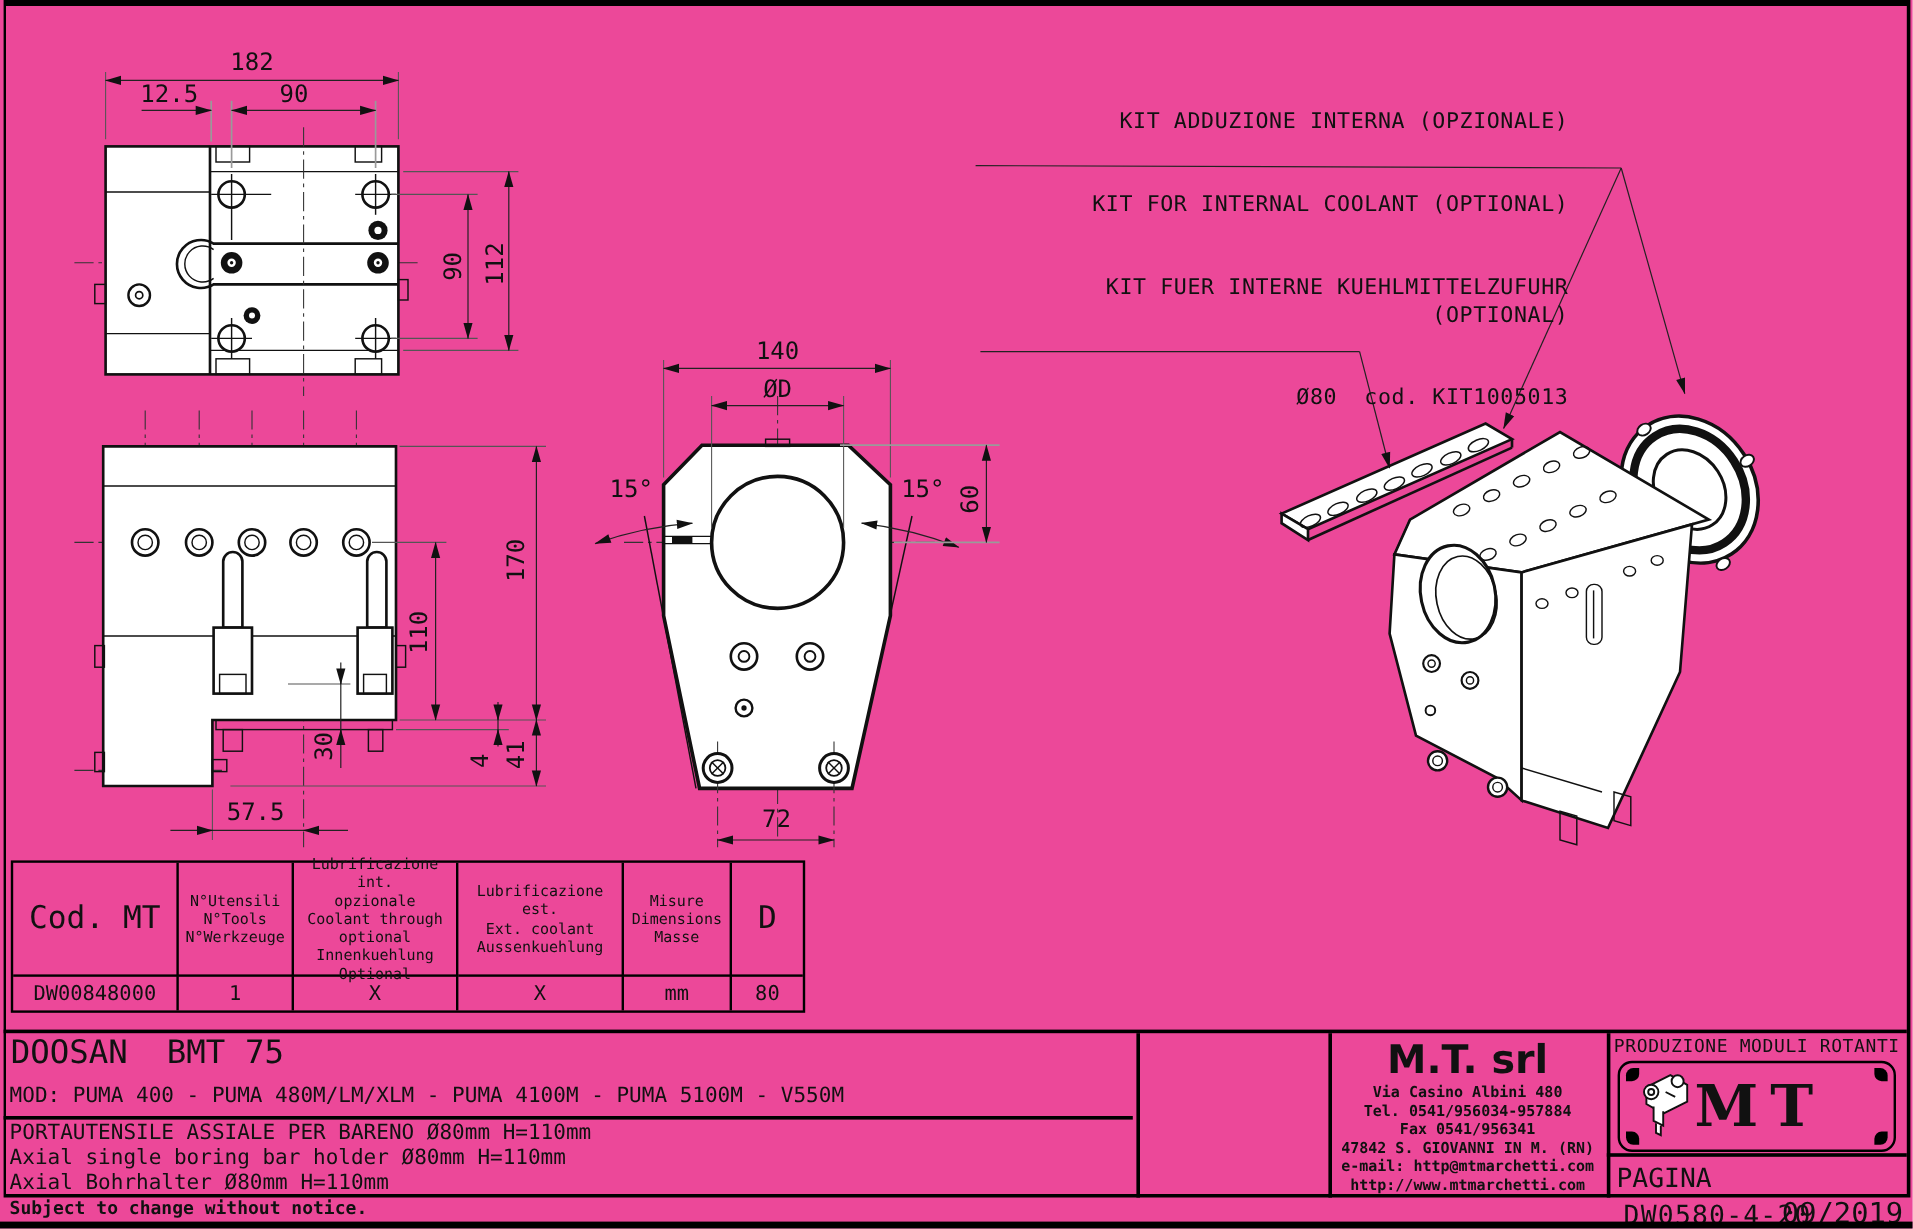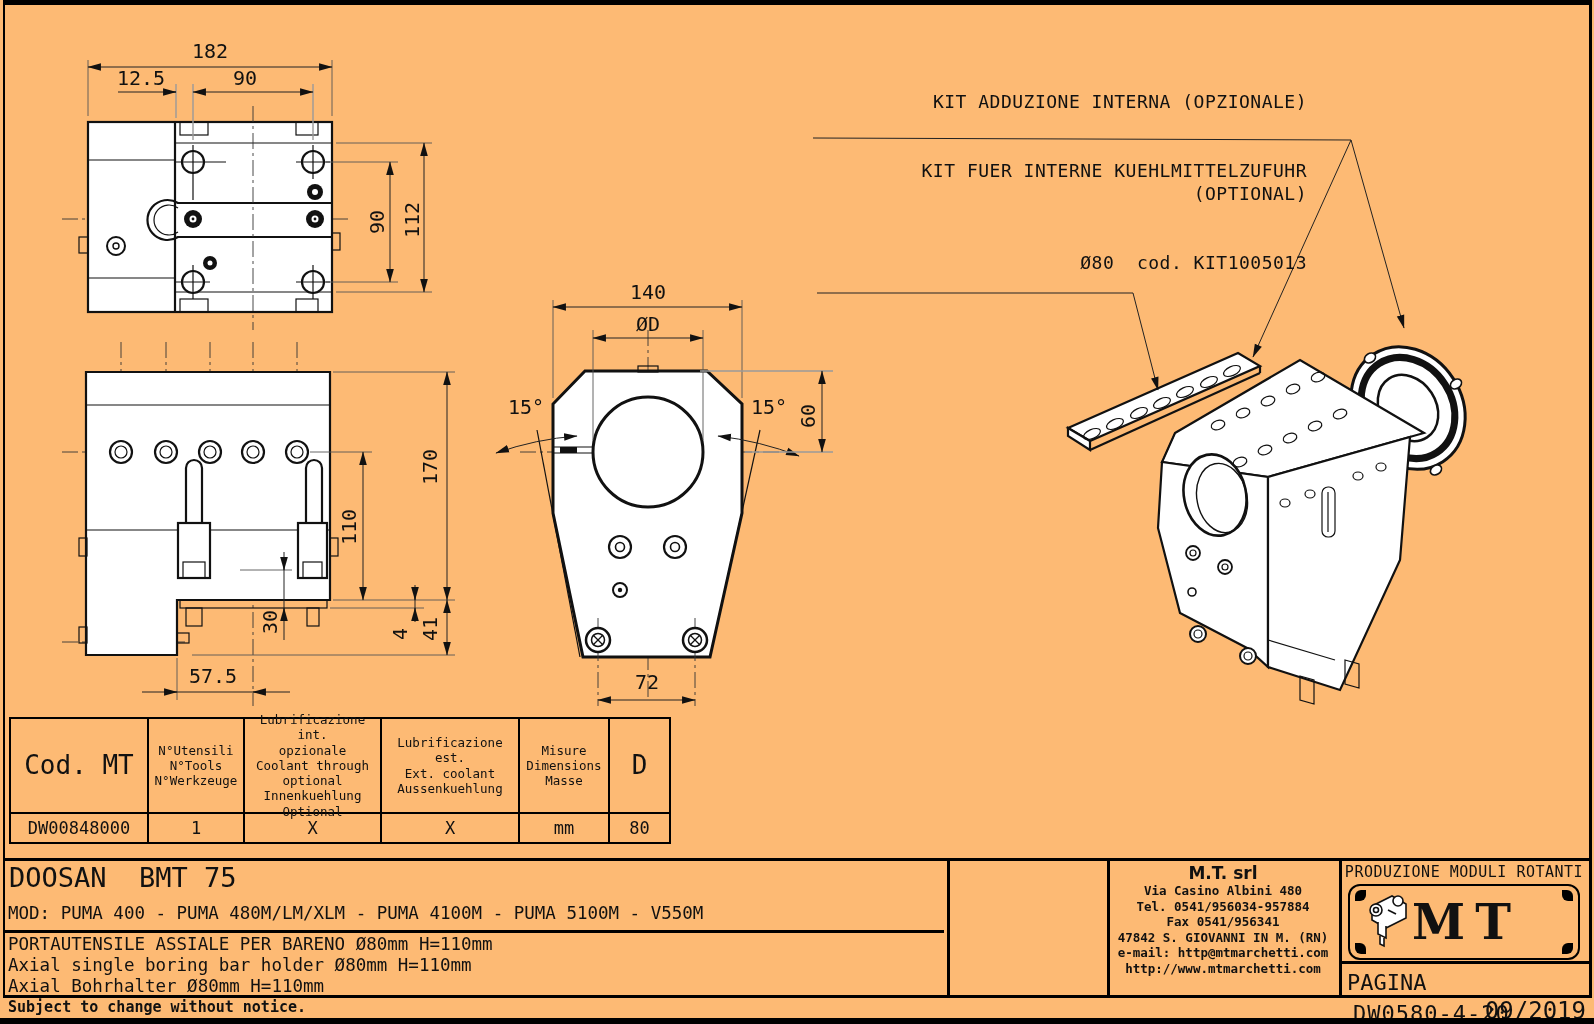--- a/index.html
+++ b/index.html
@@ -1,16 +1,16 @@
 <!DOCTYPE html>
 <html><head>
 <meta charset="utf-8">
 <style>
   html,body{margin:0;padding:0;background:#fff;}
-  #sheet{position:relative;width:1594px;height:1024px;background:#fdba74;overflow:hidden;
+  #sheet{position:relative;width:1594px;height:1024px;background:#ec4899;overflow:hidden;
          font-family:"DejaVu Sans Mono",monospace;color:#111;}
   
   #frame{position:absolute;left:3px;top:0;width:1584px;height:990px;
          border-top:5px solid #000;border-left:2px solid #000;border-right:3px solid #000;border-bottom:3px solid #000;}
   #bottombar{position:absolute;left:0;top:1018px;width:1594px;height:6px;background:#000;}
   
   .anno{position:absolute;text-align:right;font-size:18px;line-height:23px;white-space:pre-wrap;letter-spacing:0.5px;}
   #kit-note{left:800px;top:44px;width:507px;}
   #seal-note{left:800px;top:200px;width:312px;}
   
@@ -26,21 +26,21 @@
   
   #tblock{position:absolute;left:3px;top:858px;width:1586px;height:137px;border-top:3px solid #000;}
   .vline{position:absolute;top:0;height:137px;border-left:3px solid #000;}
   #tb-left{position:absolute;left:0;top:0;width:944px;height:148px;}
   #tb-left .box1{position:absolute;left:0;top:0;width:941px;height:69px;border-bottom:3px solid #000;}
   #model-line{position:absolute;left:6px;top:1px;font-size:27px;white-space:pre;}
   #mod-line{position:absolute;left:5px;top:42px;font-size:17.5px;}
   #tb-left .box2{position:absolute;left:0;top:72px;width:941px;height:65px;}
   .desc{position:absolute;left:5px;font-size:17.5px;}
   #company{position:absolute;left:1104px;top:0;width:232px;height:137px;text-align:center;}
-  #company .cname{font-family:"DejaVu Sans",sans-serif;font-weight:700;font-size:17px;margin-top:2px;}
+  #company .cname{font-family:"DejaVu Sans",sans-serif;font-weight:700;font-size:33px;margin-top:2px;}
   #company .cline{font-size:12.5px;font-weight:700;line-height:15.5px;}
   #tb-right{position:absolute;left:1336px;top:0;width:250px;height:137px;}
   #prod-caption{position:absolute;left:0;top:2px;width:100%;text-align:center;font-size:15px;letter-spacing:0.5px;}
   #logo-box{position:absolute;left:9px;top:23px;width:228px;height:72px;border:2px solid #000;border-radius:12px;}
   .corner-dot{position:absolute;width:11px;height:11px;background:#000;border-radius:55% 0 55% 0;}
   #logo-mt{position:absolute;left:62px;top:8px;font-family:"DejaVu Serif",serif;font-weight:700;font-size:48px;letter-spacing:10px;}
   #pagina-row{position:absolute;left:0;top:100px;width:250px;height:37px;border-top:3px solid #000;font-size:22px;}
   #pagina-row span{display:inline-block;margin-top:6px;}
   #pagina-label{margin-left:8px;}
   #pagina-number{margin-left:14px;letter-spacing:1px;}
@@ -361,20 +361,21 @@
         <line class="dim" x1="1351" y1="140" x2="1253" y2="357" marker-end="url(#arr)"></line>
         <line class="dim" x1="1351" y1="140" x2="1404" y2="328" marker-end="url(#arr)"></line>
         <line class="dim" x1="817" y1="293" x2="1133" y2="293"></line>
         <line class="dim" x1="1133" y1="293" x2="1158" y2="390" marker-end="url(#arr)"></line>
       </g>
     </g>
   </svg>
 
   <div id="kit-note" class="anno">
     <div>KIT ADDUZIONE INTERNA (OPZIONALE)</div>
+    <div>KIT FOR INTERNAL COOLANT (OPTIONAL)</div>
     <div>KIT FUER INTERNE KUEHLMITTELZUFUHR (OPTIONAL)</div>
     <div>Ø80  cod. KIT1005013</div>
   </div>
 
   <div id="spec-table">
     <div class="cell big">Cod. MT</div>
     <div class="cell">N°Utensili
 N°Tools
 N°Werkzeuge</div>
     <div class="cell">Lubrificazione int.

